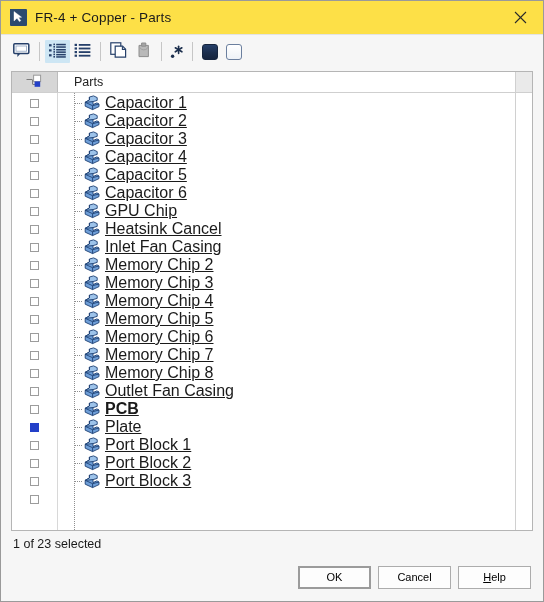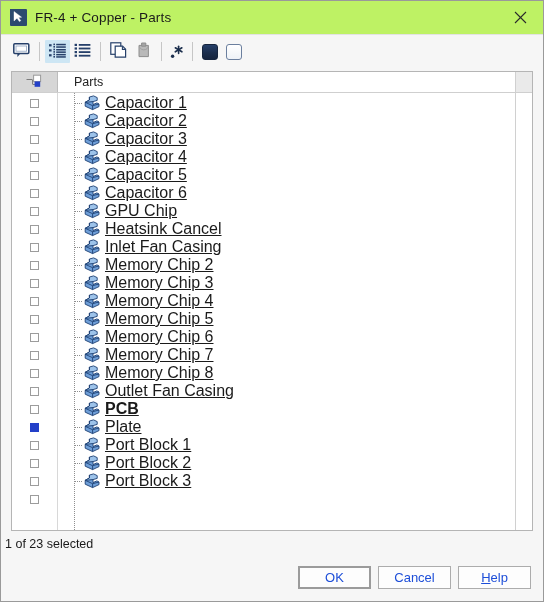--- a/index.html
+++ b/index.html
@@ -23,21 +23,21 @@
     background: #f6f6f6;
     overflow: hidden;
     display: flex;
     flex-direction: column;
   }
 
   
   .titlebar {
     height: 33px;
     min-height: 33px;
-    background: #bef264;
+    background: #fde047;
     display: flex;
     align-items: center;
     position: relative;
     border-bottom: 1px solid #e3e3e3;
   }
   .app-icon {
     width: 17px;
     height: 17px;
     margin-left: 9px;
     margin-right: 8px;
@@ -300,42 +300,42 @@
   .row.selected .row-label {
     font-weight: bold;
   }
 
   
   .status {
     height: 26px;
     min-height: 26px;
     display: flex;
     align-items: center;
-    padding: 0 4px;
+    padding: 0 12px;
     font-size: 12.5px;
     color: #1a1a1a;
   }
   .btnbar {
     height: 44px;
     min-height: 44px;
     display: flex;
     align-items: center;
     justify-content: flex-end;
     padding: 0 12px 4px 12px;
     gap: 7px;
     box-sizing: border-box;
   }
   .btn {
     width: 73px;
     height: 23px;
     background: #fdfdfd;
     border: 1px solid #acacac;
     font-family: "Liberation Sans", sans-serif;
-    font-size: 13px;
-    color: #1d4ed8;
+    font-size: 11px;
+    color: #000000;
     display: flex;
     align-items: center;
     justify-content: center;
     box-sizing: border-box;
     cursor: default;
   }
   .btn.default {
     border: 2px solid #9b9b9b;
   }
   .u { text-decoration: underline; }

